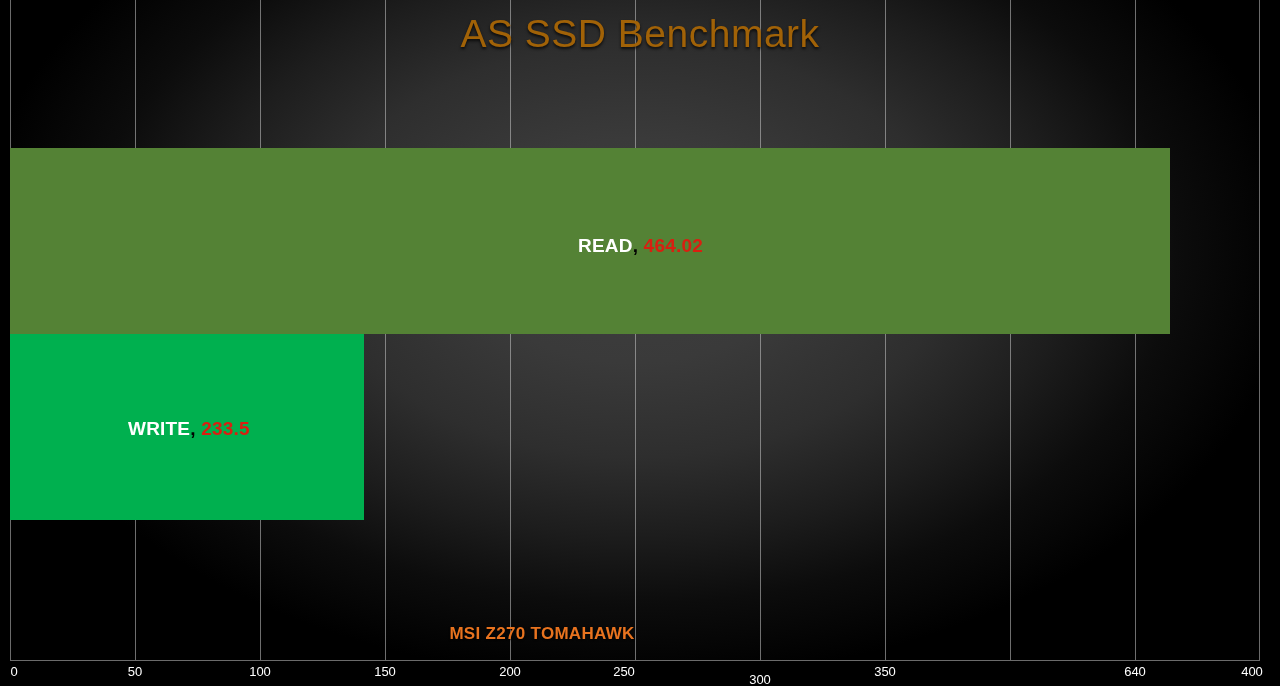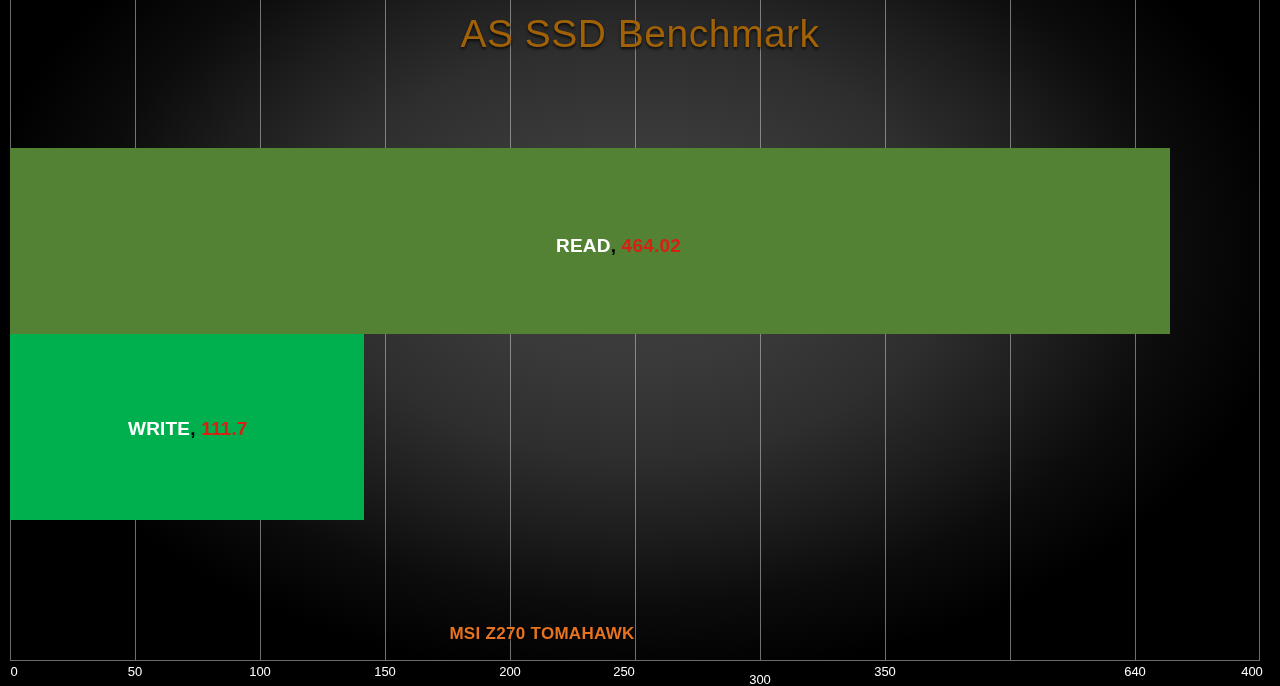--- a/index.html
+++ b/index.html
@@ -98,21 +98,21 @@
     color: #ffffff;
   }
   .bar-label .lbl-sep {
     color: #000000;
   }
   .bar-label .lbl-value {
     color: #d91f11;
   }
   #label-read {
     top: 235px;
-    left: 556px;
+    left: 578px;
   }
   #label-write {
     top: 418px;
     left: 128px;
   }
 
   
   #chart-title {
     position: absolute;
     top: 12px;
@@ -195,21 +195,21 @@
   <div id="plot-border-bottom"></div>
 
   <div class="bar" id="bar-read" style="left: 10px; width: 1160.05px; background: rgb(84, 130, 53);"></div>
   <div class="bar" id="bar-write" style="left: 10px; width: 354.25px; background: rgb(0, 176, 79);"></div>
 
   <div class="bar-label" id="label-read">
     <span class="lbl-name">READ</span><span class="lbl-sep">,</span> <span class="lbl-value">464.02</span>
   </div>
 
   <div class="bar-label" id="label-write">
-    <span class="lbl-name">WRITE</span><span class="lbl-sep">,</span> <span class="lbl-value">111.7</span>
+    <span class="lbl-name">WRITE</span><span class="lbl-sep">,</span> <span class="lbl-value">233.5</span>
   </div>
 
   <div id="chart-title">AS SSD Benchmark</div>
   <div id="chart-subtitle"></div>
   <div id="chart-caption">MSI Z270 TOMAHAWK</div>
 
   <div id="x-axis">
       <span class="tick-label" style="left: 14px;">0</span>
       <span class="tick-label" style="left: 135px;">50</span>
       <span class="tick-label" style="left: 260px;">100</span>

